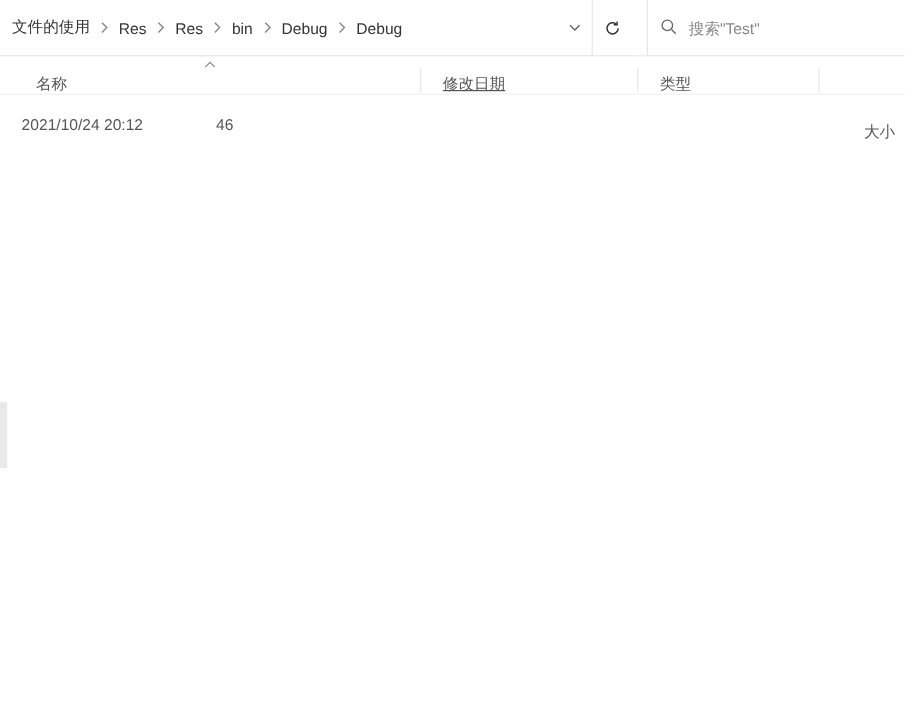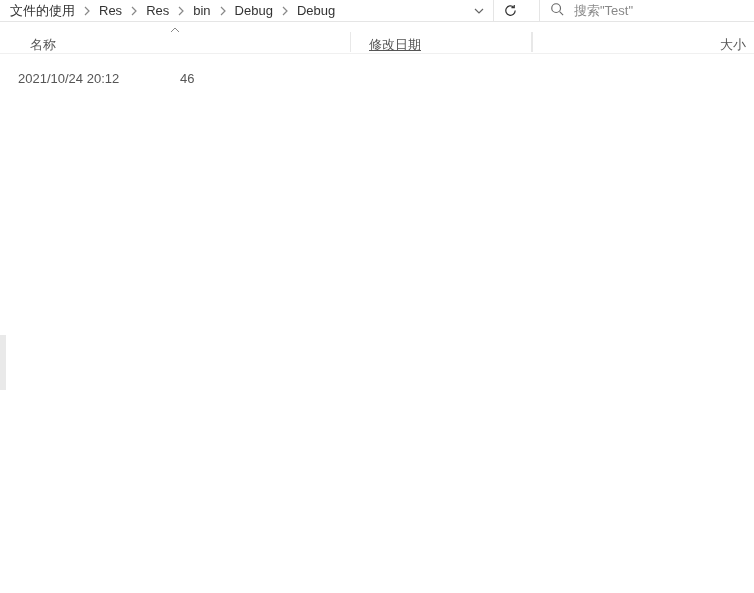--- a/index.html
+++ b/index.html
@@ -10,21 +10,21 @@
       font-size: 13px;
     }
     body {
       background: #fff;
       width: 754px;
       height: 593px;
       overflow: hidden;
     }
     .addressbar-row {
       display: flex;
-      height: 22px;
+      height: 47px;
       border-bottom: 1px solid #e5e5e5;
     }
     .breadcrumb-container {
       flex: 1;
       display: flex;
       align-items: center;
       padding-left: 4px;
       overflow: hidden;
     }
     .breadcrumb {
@@ -101,21 +101,21 @@
     .col {
       padding-left: 18px;
       position: relative;
       height: 100%;
       display: flex;
       align-items: center;
     }
     .col-name { width: 350px; padding-left: 30px; }
     .col-date { width: 180px; text-decoration: underline; }
     .col-type { width: 150px; }
-    .col-size { flex: 1; text-align: right; padding-right: 8px; justify-content: flex-end; }
+    .col-size { flex: 1; text-align: right; padding-right: 8px; justify-content: flex-end; margin-top: 40px; }
     .sort-indicator {
       position: absolute;
       left: 50%;
       top: -12px;
       transform: translateX(-50%);
       color: #888;
       font-size: 10px;
     }
     .col-sep {
       border-right: 1px solid #e8e8e8;
@@ -226,20 +226,23 @@
           <path d="M1 5 L5 1 L9 5" stroke="#888" stroke-width="1" fill="none"></path>
         </svg>
     </span>
     <span>名称</span>
   </div>
   <div class="col-sep"></div>
   <div class="col col-date">
     <span>修改日期</span>
   </div>
   <div class="col-sep"></div>
+  <div class="col col-type">
+    <span>类型</span>
+  </div>
   <div class="col-sep"></div>
   <div class="col col-size">
     <span>大小</span>
   </div>
 </div>
 
 <div class="file-list">
   <div class="file-row">
     <div class="file-date-cell">2021/10/24 20:12</div>
     <div class="file-size-cell">46 </div>

